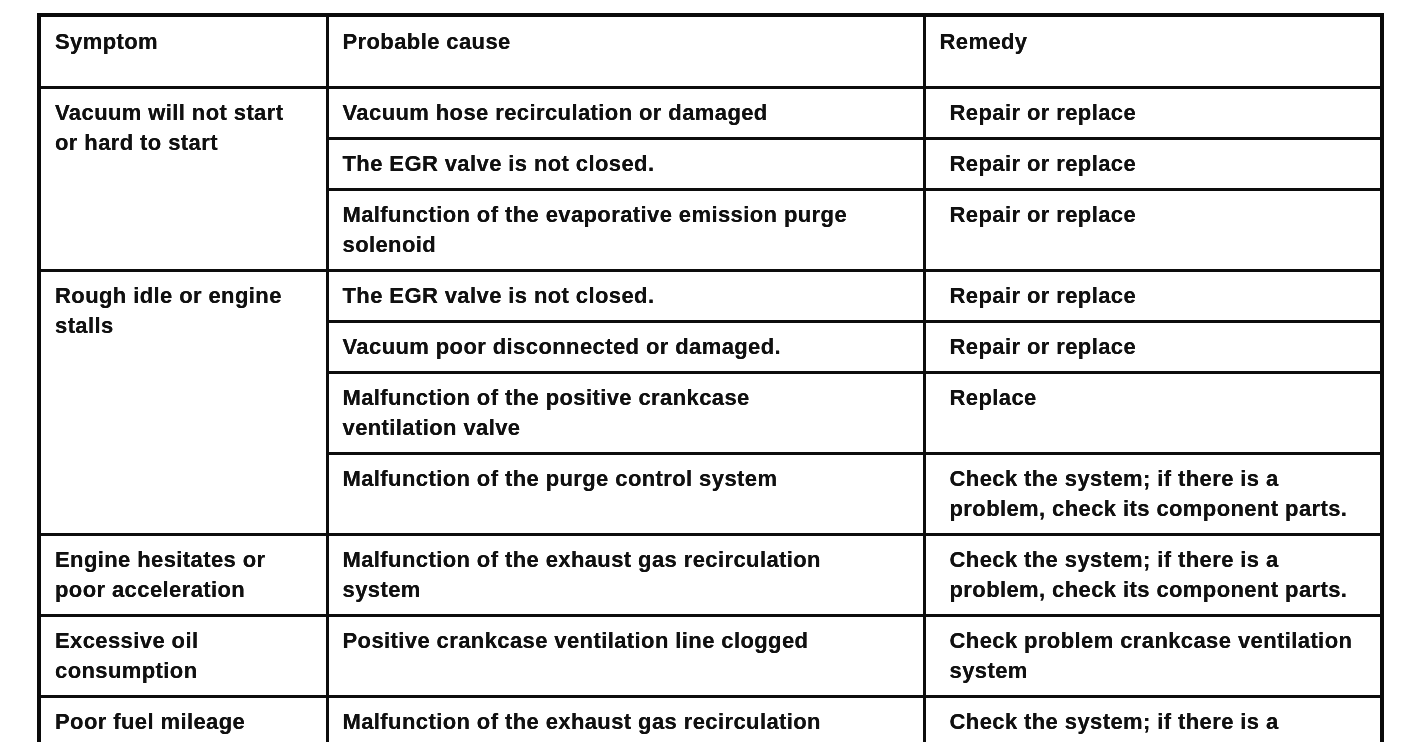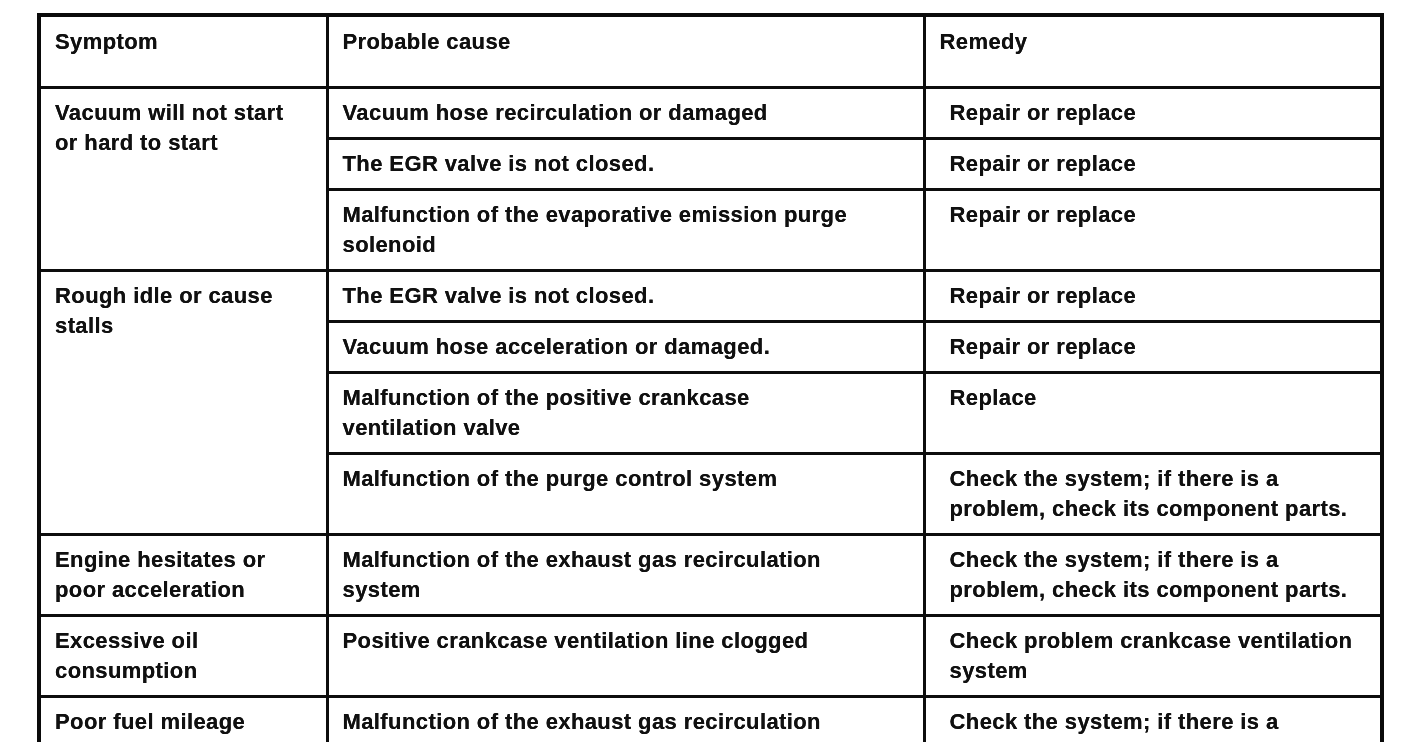--- a/index.html
+++ b/index.html
@@ -76,26 +76,26 @@
       <tr class="h1">
         <td class="cause">The EGR valve is not closed.</td>
         <td class="remedy">Repair or replace</td>
       </tr>
       <tr class="h2">
         <td class="cause">Malfunction of the evaporative emission purge solenoid</td>
         <td class="remedy">Repair or replace</td>
       </tr>
 
       <tr class="h1">
-        <td class="symptom" rowspan="4">Rough idle or cause stalls</td>
+        <td class="symptom" rowspan="4">Rough idle or engine stalls</td>
         <td class="cause">The EGR valve is not closed.</td>
         <td class="remedy">Repair or replace</td>
       </tr>
       <tr class="h1">
-        <td class="cause">Vacuum hose acceleration or damaged.</td>
+        <td class="cause">Vacuum poor disconnected or damaged.</td>
         <td class="remedy">Repair or replace</td>
       </tr>
       <tr class="h2">
         <td class="cause">Malfunction of the positive crankcase ventilation valve</td>
         <td class="remedy">Replace</td>
       </tr>
       <tr class="h2">
         <td class="cause">Malfunction of the purge control system</td>
         <td class="remedy">Check the system; if there is a problem, check its component parts.</td>
       </tr>

